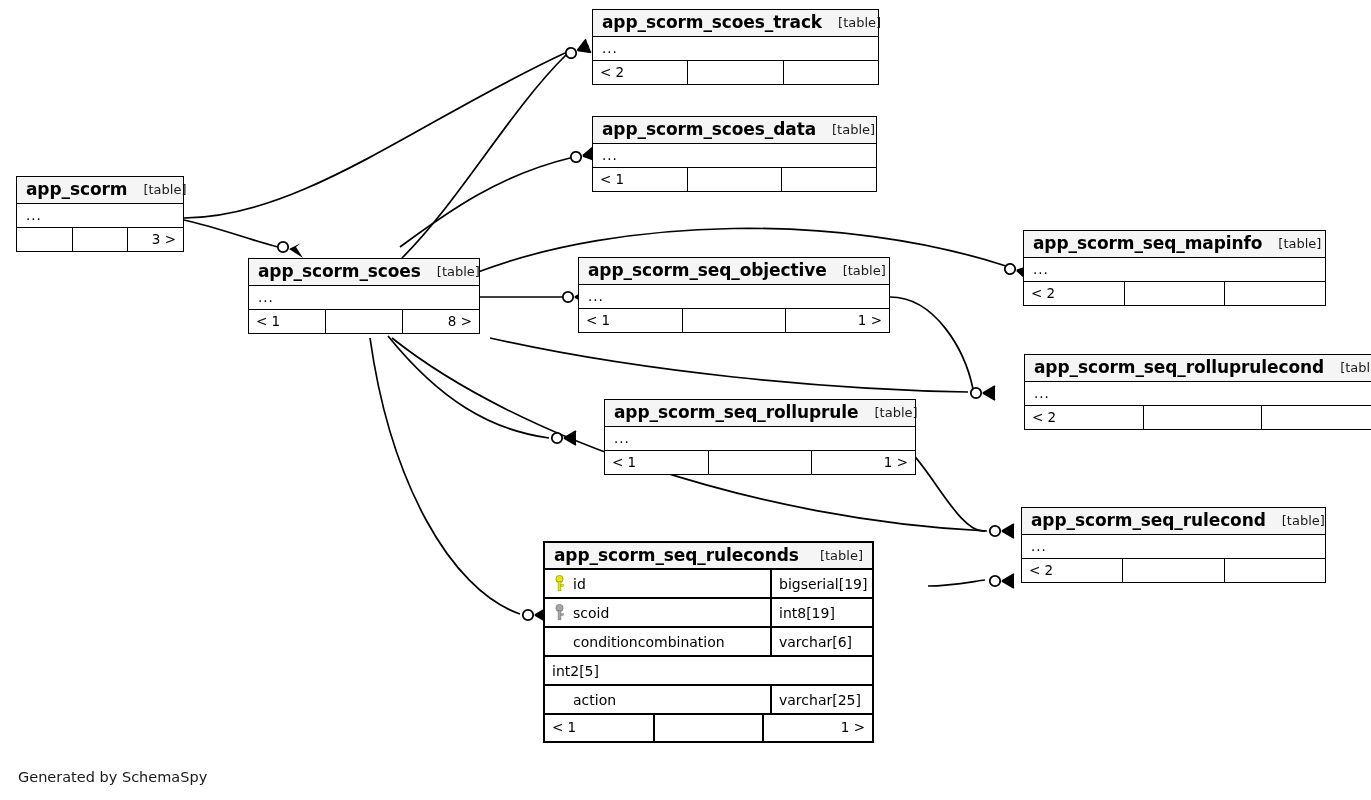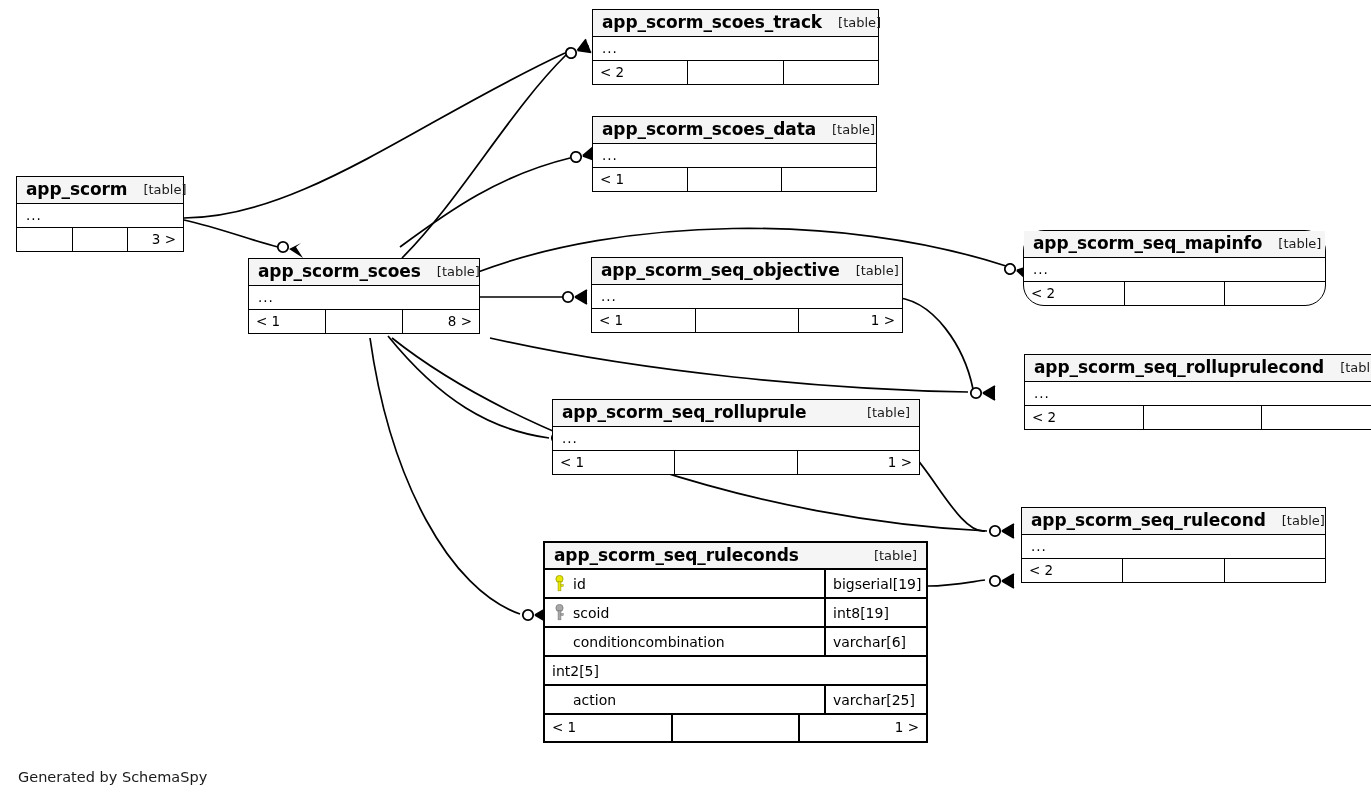--- a/index.html
+++ b/index.html
@@ -191,34 +191,34 @@
       <span class="tbl-kind">[table]</span>
     </div>
     <div class="tbl-ellipsis">...</div>
     <div class="tbl-foot">
       <div class="foot-cell foot-left">&lt; 1</div>
       <div class="foot-cell"></div>
       <div class="foot-cell foot-right"></div>
     </div>
   </div>
 
-  <div class="table-node" style="left:578px;top:257px;width:312px;margin-left:13px;">
+  <div class="table-node" style="left:578px;top:257px;width:312px;">
     <div class="tbl-title">
       <span class="tbl-name">app_scorm_seq_objective</span>
       <span class="tbl-kind">[table]</span>
     </div>
     <div class="tbl-ellipsis">...</div>
     <div class="tbl-foot">
       <div class="foot-cell foot-left">&lt; 1</div>
       <div class="foot-cell"></div>
       <div class="foot-cell foot-right">1 &gt;</div>
     </div>
   </div>
 
-  <div class="table-node" style="left:1023px;top:230px;width:303px;border-radius:21px;">
+  <div class="table-node" style="left:1023px;top:230px;width:303px;">
     <div class="tbl-title">
       <span class="tbl-name">app_scorm_seq_mapinfo</span>
       <span class="tbl-kind">[table]</span>
     </div>
     <div class="tbl-ellipsis">...</div>
     <div class="tbl-foot">
       <div class="foot-cell foot-left">&lt; 2</div>
       <div class="foot-cell"></div>
       <div class="foot-cell foot-right"></div>
     </div>
@@ -230,21 +230,21 @@
       <span class="tbl-kind">[table]</span>
     </div>
     <div class="tbl-ellipsis">...</div>
     <div class="tbl-foot">
       <div class="foot-cell foot-left">&lt; 2</div>
       <div class="foot-cell"></div>
       <div class="foot-cell foot-right"></div>
     </div>
   </div>
 
-  <div class="table-node" style="left:552px;top:399px;width:368px;">
+  <div class="table-node" style="left:604px;top:399px;width:312px;">
     <div class="tbl-title">
       <span class="tbl-name">app_scorm_seq_rolluprule</span>
       <span class="tbl-kind">[table]</span>
     </div>
     <div class="tbl-ellipsis">...</div>
     <div class="tbl-foot">
       <div class="foot-cell foot-left">&lt; 1</div>
       <div class="foot-cell"></div>
       <div class="foot-cell foot-right">1 &gt;</div>
     </div>
@@ -256,21 +256,21 @@
       <span class="tbl-kind">[table]</span>
     </div>
     <div class="tbl-ellipsis">...</div>
     <div class="tbl-foot">
       <div class="foot-cell foot-left">&lt; 2</div>
       <div class="foot-cell"></div>
       <div class="foot-cell foot-right"></div>
     </div>
   </div>
 
-  <div class="table-node thick" style="left:543px;top:541px;width:385px;">
+  <div class="table-node thick" style="left:543px;top:541px;width:331px;">
     <div class="tbl-title">
       <span class="tbl-name">app_scorm_seq_ruleconds</span>
       <span class="tbl-kind">[table]</span>
     </div>
 
     <div class="col-row">
       <div class="col-left">
         <span class="keyslot">
           <svg width="11" height="17" viewBox="0 0 11 17">
               <circle cx="5.5" cy="4" r="3.6" fill="#e8e800" stroke="#9a9a00" stroke-width="0.8"></circle>

